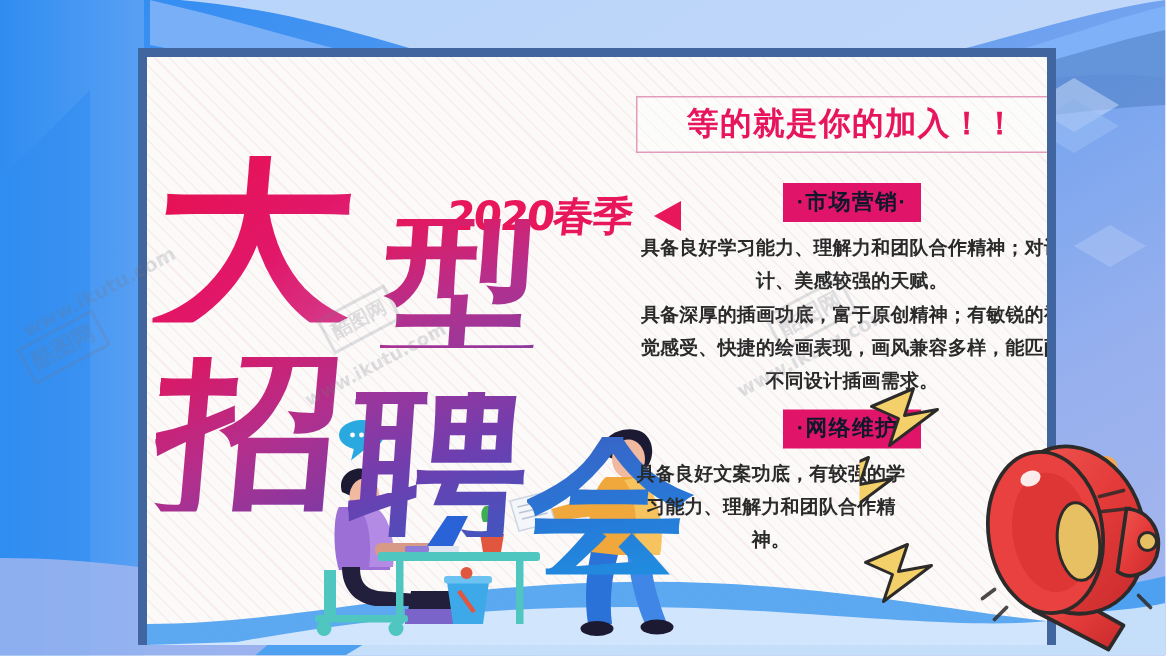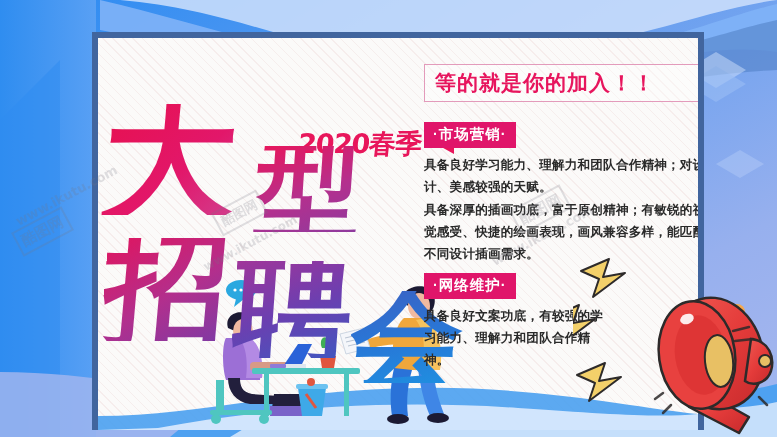--- a/index.html
+++ b/index.html
@@ -87,36 +87,36 @@
     transform:skewX(-4deg);
   }
   .w-hui{
     left:245px;top:205px;font-size:112px;
     background-image:linear-gradient(170deg,#3a62c4 0%,#2779d8 55%,#1f8fe0 100%);
     transform:skewX(-4deg);
   }
 
   
   .info{
-    position:absolute;left:418px;top:58px;width:288px;z-index:7;
+    position:absolute;left:418px;top:58px;width:288px;z-index:7;text-align:center;
   }
   .slogan-box{
     border:1px solid #e39bbb;
     padding:6px 10px 7px 10px;
     margin-bottom:14px;
     background:rgba(255,255,255,.35);
   }
   .slogan-text{
     font-size:21px;font-weight:bold;color:#e7155d;letter-spacing:1px;
     line-height:1.1;white-space:nowrap;
   }
   .sec-title{
     display:inline-block;
     background:#e0156a;
-    color:#ffffff;
+    color:#0f172a;
     font-size:14.5px;font-weight:bold;
     padding:3px 9px 4px 9px;
     letter-spacing:1px;
     margin:6px 0 7px 0;
   }
   .sec-body{
     font-size:12.6px;font-weight:bold;color:#2a2a2a;
     line-height:1.72;letter-spacing:.2px;
     margin:0 0 2px 0;
   }

